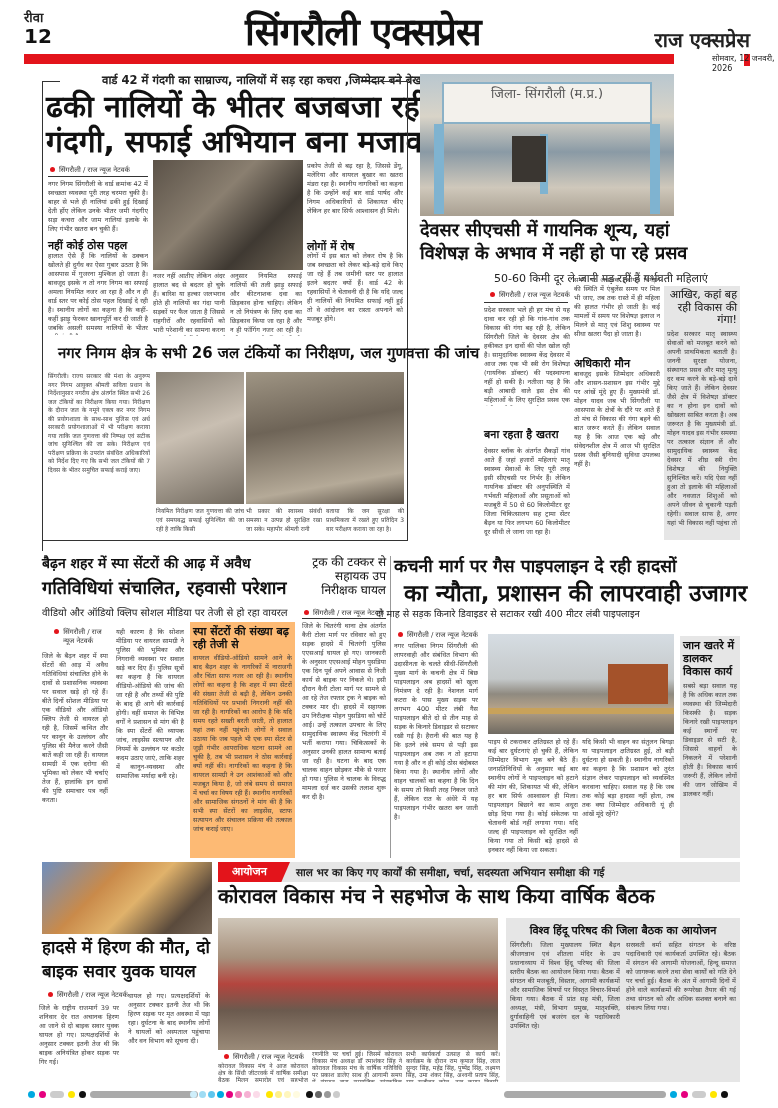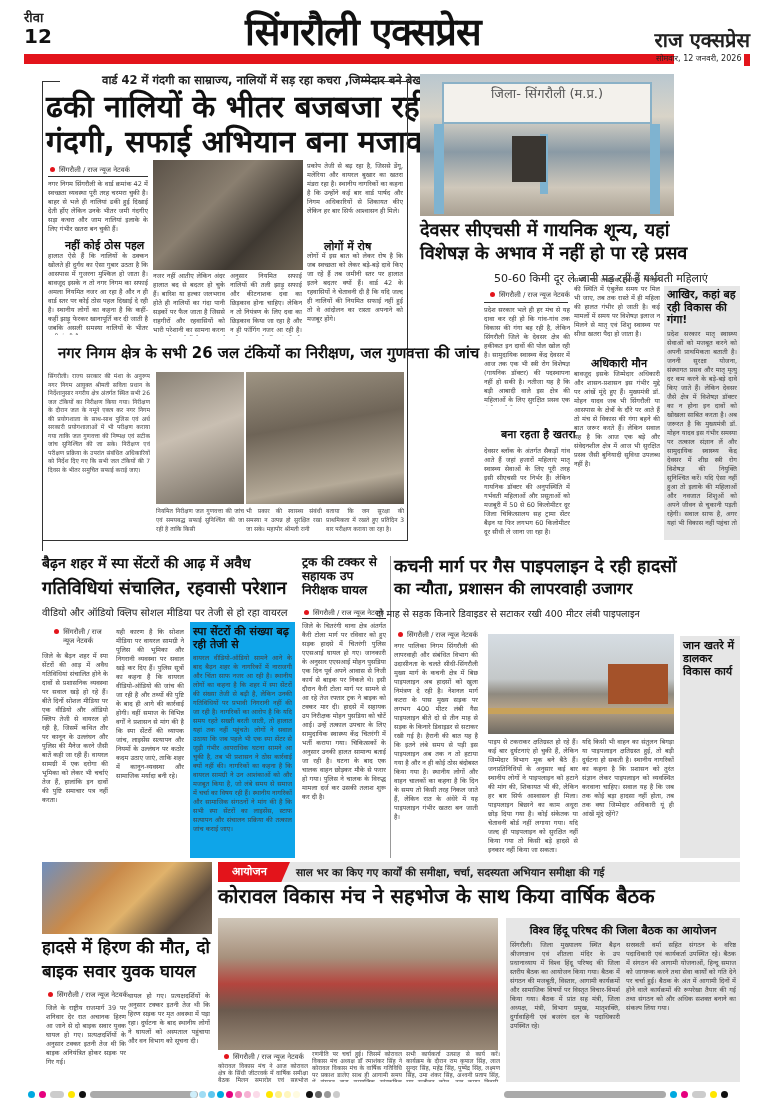--- a/index.html
+++ b/index.html
@@ -6,31 +6,31 @@
 body{width:778px;height:1108px;background:#fff;font-family:"DejaVu Sans",sans-serif;color:#222;position:relative;overflow:hidden}
 .abs{position:absolute}
 .masthead-city{left:24px;top:8px;font-size:13px;font-weight:bold;color:#222}
 .masthead-page{left:24px;top:24px;font-size:20px;font-weight:bold;color:#111}
 .masthead-title{left:245px;top:4px;font-size:38px;font-weight:bold;color:#111;letter-spacing:-1px;font-family:"DejaVu Sans",sans-serif}
 .masthead-brand{right:28px;top:26px;font-size:20px;font-weight:bold;color:#222}
 .redbar{left:24px;top:54px;width:388px;height:10px;background:#e3141b}
 .redbar2{left:412px;top:54px;width:262px;height:10px;background:#e3141b}
 .redbar3{right:28px;top:54px;width:6px;height:12px;background:#e3141b}
 .url{left:28px;top:68px;font-size:10px;color:#fff;font-family:Liberation Sans, sans-serif;line-height:10px}
-.date{left:656px;top:54px;font-size:8px;color:#222;line-height:10px}
+.date{left:712px;top:54px;font-size:8px;color:#222;line-height:10px}
 .kicker{font-size:12.5px;color:#222;font-weight:bold}
 .h1{font-weight:bold;color:#111;line-height:1.15}
 .byline{font-size:7px;color:#333}
 .byline .dot{display:inline-block;width:5px;height:5px;background:#e3141b;border-radius:50%;margin-right:4px}
 .col{font-size:6.5px;line-height:9px;color:#444;text-align:justify;overflow:hidden}
-.sub{font-weight:bold;font-size:11px;color:#111;margin:3px 17px}
+.sub{font-weight:bold;font-size:11px;color:#111;margin:3px 0}
 .photo{background:#7b7467}
 .graybox{background:#e6e6e6}
-.orangebox{background:#0ea5e9}
-.sidehead{font-weight:bold;color:#111;text-align:left;line-height:1.15}
+.orangebox{background:#fdba74}
+.sidehead{font-weight:normal;color:#111;text-align:right;line-height:1.15}
 .marks{display:flex;align-items:center;gap:4px}
 .m{width:7px;height:7px;border-radius:50%}
 .bar{height:7px;border-radius:4px;background:#aaa}
 </style>
 </head>
 <body>
 
 <div class="abs masthead-city">रीवा</div>
 <div class="abs masthead-page">12</div>
 <div class="abs masthead-title">सिंगरौली एक्सप्रेस</div>
@@ -111,39 +111,40 @@
   <div class="col" style="height:196px">वायरल वीडियो-ऑडियो सामने आने के बाद बैढ़न शहर के नागरिकों में नाराजगी और चिंता साफ नजर आ रही है। स्थानीय लोगों का कहना है कि शहर में स्पा सेंटरों की संख्या तेजी से बढ़ी है, लेकिन उनकी गतिविधियों पर प्रभावी निगरानी नहीं की जा रही है। नागरिकों का आरोप है कि यदि समय रहते सख्ती बरती जाती, तो हालात यहां तक नहीं पहुंचते। लोगों ने सवाल उठाया कि जब पहले भी एक स्पा सेंटर से जुड़ी गंभीर आपराधिक घटना सामने आ चुकी है, तब भी प्रशासन ने ठोस कार्रवाई क्यों नहीं की। नागरिकों का कहना है कि वायरल सामग्री ने उन आशंकाओं को और मजबूत किया है, जो लंबे समय से समाज में चर्चा का विषय रही हैं। स्थानीय नागरिकों और सामाजिक संगठनों ने मांग की है कि सभी स्पा सेंटरों का लाइसेंस, स्टाफ सत्यापन और संचालन प्रक्रिया की तत्काल जांच कराई जाए।</div>
 </div>
 
 <div class="abs sidehead" style="left:302px;top:556px;width:84px;font-size:12px">ट्रक की टक्कर से सहायक उप निरीक्षक घायल</div>
 <div class="abs byline" style="left:304px;top:608px"><span class="dot"></span><span>सिंगरौली / राज न्यूज नेटवर्क</span></div>
 <div class="abs" style="left:302px;top:618px;width:84px;height:1px;background:#333"></div>
 <div class="abs col" style="left:302px;top:622px;width:84px;height:236px">जिले के चितरंगी थाना क्षेत्र अंतर्गत कैरी टोला मार्ग पर रविवार को हुए सड़क हादसे में चितरंगी पुलिस एएसआई घायल हो गए। जानकारी के अनुसार एएसआई मोहन पुसडिया एक दिन पूर्व अपने आवास से निजी कार्य से बाइक पर निकले थे। इसी दौरान कैरी टोला मार्ग पर सामने से आ रहे तेज रफ्तार ट्रक ने बाइक को टक्कर मार दी। हादसे में सहायक उप निरीक्षक मोहन पुसडिया को चोटें आईं। उन्हें तत्काल उपचार के लिए सामुदायिक स्वास्थ्य केंद्र चितरंगी में भर्ती कराया गया। चिकित्सकों के अनुसार उनकी हालत सामान्य बताई जा रही है। घटना के बाद एक चालक वाहन छोड़कर मौके से फरार हो गया। पुलिस ने चालक के विरुद्ध मामला दर्ज कर उसकी तलाश शुरू कर दी है।</div>
 <div class="abs" style="left:390px;top:556px;width:1px;height:302px;background:#999"></div>
 
 <div class="abs h1" style="left:394px;top:556px;font-size:17.5px;white-space:nowrap">कचनी मार्ग पर गैस पाइपलाइन दे रही हादसों</div>
-<div class="abs h1" style="left:394px;top:580px;font-size:16px;white-space:nowrap">का न्यौता, प्रशासन की लापरवाही उजागर</div>
+<div class="abs h1" style="left:404px;top:580px;font-size:23px;white-space:nowrap">का न्यौता, प्रशासन की लापरवाही उजागर</div>
 <div class="abs" style="left:376px;top:607px;font-size:9.5px;color:#222;white-space:nowrap">दो माह से सड़क किनारे डिवाइडर से सटाकर रखी 400 मीटर लंबी पाइपलाइन</div>
 <div class="abs byline" style="left:398px;top:630px"><span class="dot"></span><span>सिंगरौली / राज न्यूज नेटवर्क</span></div>
 <div class="abs col" style="left:394px;top:642px;width:84px;height:216px">नगर पालिका निगम सिंगरौली की लापरवाही और संबंधित विभाग की उदासीनता के चलते सीधी-सिंगरौली मुख्य मार्ग के कचनी क्षेत्र में बिछ पाइपलाइन अब हादसों को खुला निमंत्रण दे रही है। नेशनल मार्ग कटरा के पास मुख्य सड़क पर लगभग 400 मीटर लंबी गैस पाइपलाइन बीते दो से तीन माह से सड़क के किनारे डिवाइडर से सटाकर रखी गई है। हैरानी की बात यह है कि इतने लंबे समय से पड़ी इस पाइपलाइन अब तक न तो हटाया गया है और न ही कोई ठोस बंदोबस्त किया गया है। स्थानीय लोगों और वाहन चालकों का कहना है कि दिन के समय तो किसी तरह निकल जाते हैं, लेकिन रात के अंधेरे में यह पाइपलाइन गंभीर खतरा बन जाती है।</div>
 <div class="abs photo" style="left:488px;top:634px;width:186px;height:100px;background:linear-gradient(180deg,#d6dde3 0%,#c4c8c9 45%,#8f8a80 60%,#b7a48a 75%,#6f6a62 100%)">
   <div class="abs" style="left:120px;top:30px;width:60px;height:40px;background:#a4522a"></div>
   <div class="abs" style="left:0;top:74px;width:186px;height:6px;background:#c8a25a"></div>
 </div>
 <div class="abs col" style="left:488px;top:738px;width:90px;height:120px">पाइप से टकराकर क्षतिग्रस्त हो रहे हैं। कई बार दुर्घटनाएं हो चुकी हैं, लेकिन जिम्मेदार विभाग मूक बने बैठे हैं। जनप्रतिनिधियों के अनुसार कई बार स्थानीय लोगों ने पाइपलाइन को हटाने की मांग की, शिकायत भी की, लेकिन हर बार सिर्फ आश्वासन ही मिला। पाइपलाइन बिछाने का काम अधूरा छोड़ दिया गया है। कोई संकेतक या चेतावनी बोर्ड नहीं लगाया गया। यदि जल्द ही पाइपलाइन को सुरक्षित नहीं किया गया तो किसी बड़े हादसे से इनकार नहीं किया जा सकता।</div>
 <div class="abs col" style="left:582px;top:738px;width:92px;height:120px">यदि किसी भी वाहन का संतुलन बिगड़ा या पाइपलाइन क्षतिग्रस्त हुई, तो बड़ी दुर्घटना हो सकती है। स्थानीय नागरिकों का कहना है कि प्रशासन को तुरंत संज्ञान लेकर पाइपलाइन को व्यवस्थित करवाना चाहिए। सवाल यह है कि जब तक कोई बड़ा हादसा नहीं होता, तब तक क्या जिम्मेदार अधिकारी यूं ही आंखें मूंदे रहेंगे?</div>
 <div class="abs graybox" style="left:680px;top:636px;width:60px;height:222px;padding:3px">
   <div style="font-weight:bold;font-size:11px;color:#111;line-height:1.2;margin-bottom:3px">जान खतरे में डालकर विकास कार्य</div>
+  <div class="col" style="height:160px">सबसे बड़ा सवाल यह है कि अधिक काल तक व्यवस्था की जिम्मेदारी किसकी है। सड़क किनारे रखी पाइपलाइन कई स्थानों पर डिवाइडर से सटी है, जिससे वाहनों के निकलने में परेशानी होती है। विकास कार्य जरूरी हैं, लेकिन लोगों की जान जोखिम में डालकर नहीं।</div>
 </div>
 
 <div class="abs photo" style="left:42px;top:862px;width:170px;height:72px;background:linear-gradient(135deg,#6f8fbf 0%,#c98a4a 35%,#e0b26b 55%,#5a4a3c 80%,#7a6a5a 100%)"></div>
 <div class="abs h1" style="left:42px;top:938px;font-size:17px;white-space:nowrap">हादसे में हिरण की मौत, दो</div>
 <div class="abs h1" style="left:42px;top:962px;font-size:17px;white-space:nowrap">बाइक सवार युवक घायल</div>
 <div class="abs byline" style="left:48px;top:990px"><span class="dot"></span><span>सिंगरौली / राज न्यूज नेटवर्क</span></div>
-<div class="abs col" style="left:46px;top:1004px;width:80px;height:72px">जिले के राष्ट्रीय राजमार्ग 39 पर शनिवार देर रात अचानक हिरण आ जाने से दो बाइक सवार युवक घायल हो गए। प्रत्यक्षदर्शियों के अनुसार टक्कर इतनी तेज थी कि बाइक अनियंत्रित होकर सड़क पर गिर गई।</div>
+<div class="abs col" style="left:39px;top:1004px;width:80px;height:72px">जिले के राष्ट्रीय राजमार्ग 39 पर शनिवार देर रात अचानक हिरण आ जाने से दो बाइक सवार युवक घायल हो गए। प्रत्यक्षदर्शियों के अनुसार टक्कर इतनी तेज थी कि बाइक अनियंत्रित होकर सड़क पर गिर गई।</div>
 <div class="abs col" style="left:128px;top:992px;width:82px;height:84px">घायल हो गए। प्रत्यक्षदर्शियों के अनुसार टक्कर इतनी तेज थी कि हिरण सड़क पर मृत अवस्था में पड़ा रहा। दुर्घटना के बाद स्थानीय लोगों ने घायलों को अस्पताल पहुंचाया और वन विभाग को सूचना दी।</div>
 
 <div class="abs graybox" style="left:218px;top:862px;width:522px;height:20px"></div>
 <div class="abs" style="left:218px;top:862px;width:72px;height:20px;background:#e3141b;clip-path:polygon(0 0,100% 0,88% 100%,0 100%)">
   <span style="display:block;color:#fff;font-weight:bold;font-size:11px;line-height:20px;padding-left:14px">आयोजन</span>
 </div>
 <div class="abs" style="left:296px;top:865px;font-size:10.5px;font-weight:bold;color:#222;white-space:nowrap">साल भर का किए गए कार्यों की समीक्षा, चर्चा, सदस्यता अभियान समीक्षा की गई</div>
 
 <div class="abs h1" style="left:218px;top:885px;font-size:20px;white-space:nowrap">कोरावल विकास मंच ने सहभोज के साथ किया वार्षिक बैठक</div>
 <div class="abs photo" style="left:218px;top:918px;width:280px;height:132px;background:linear-gradient(180deg,#cfc6b8 0%,#a7907c 30%,#b4453e 50%,#6b5a4e 70%,#9a8a78 100%)"></div>

